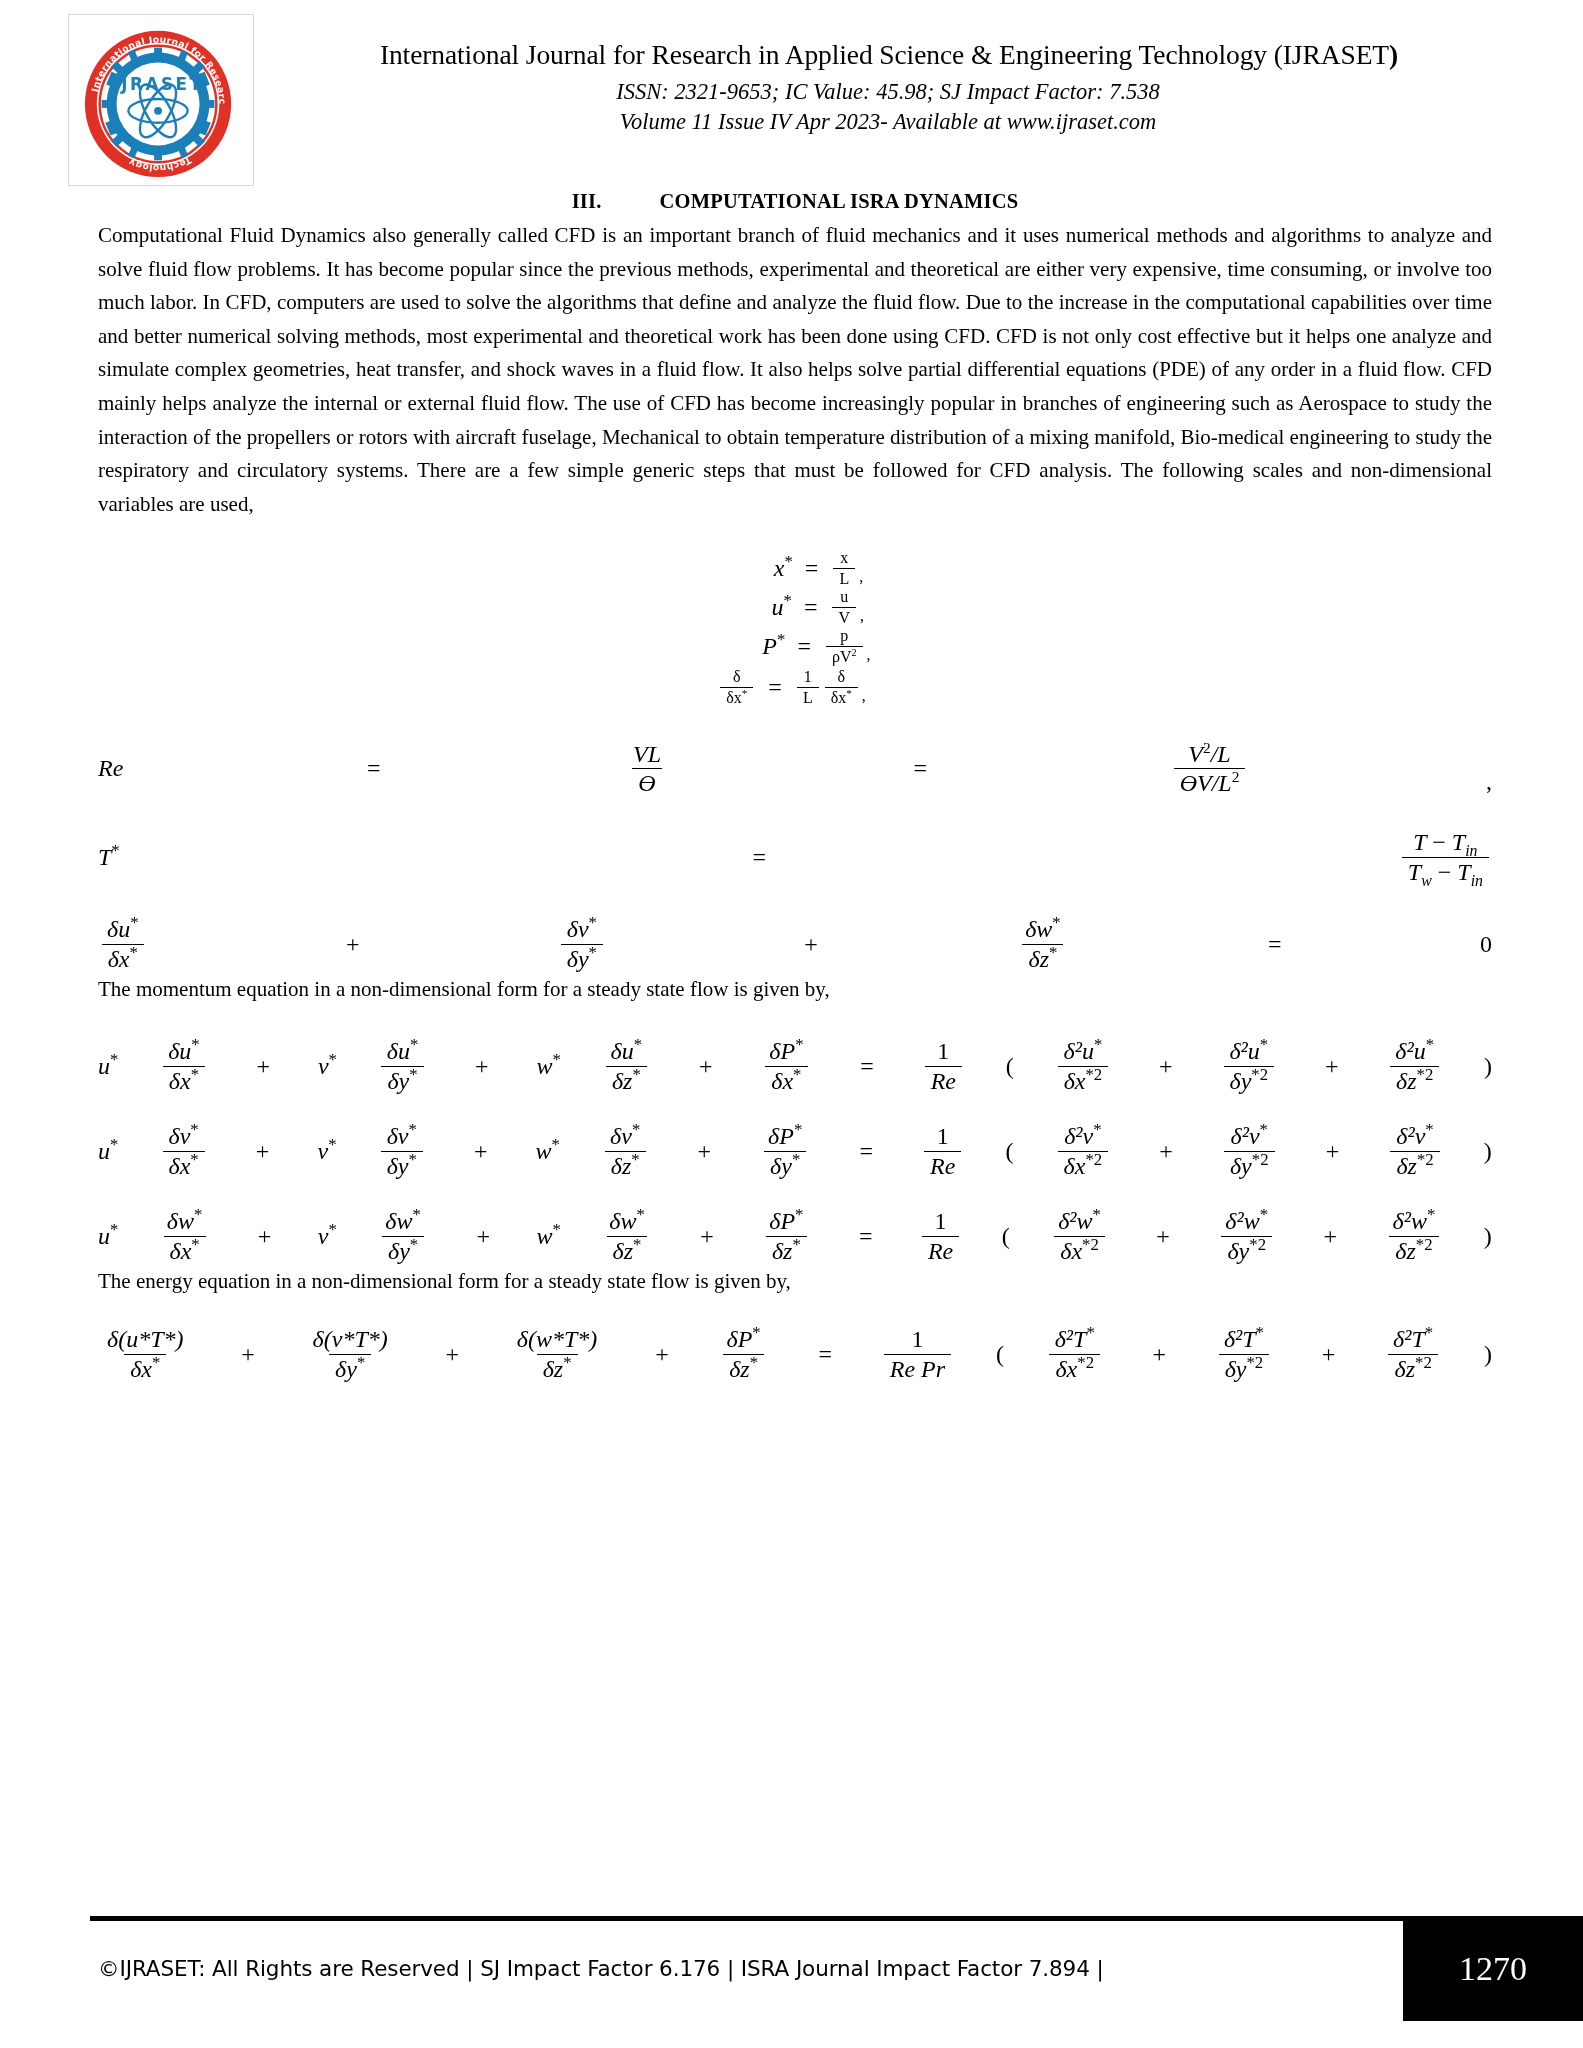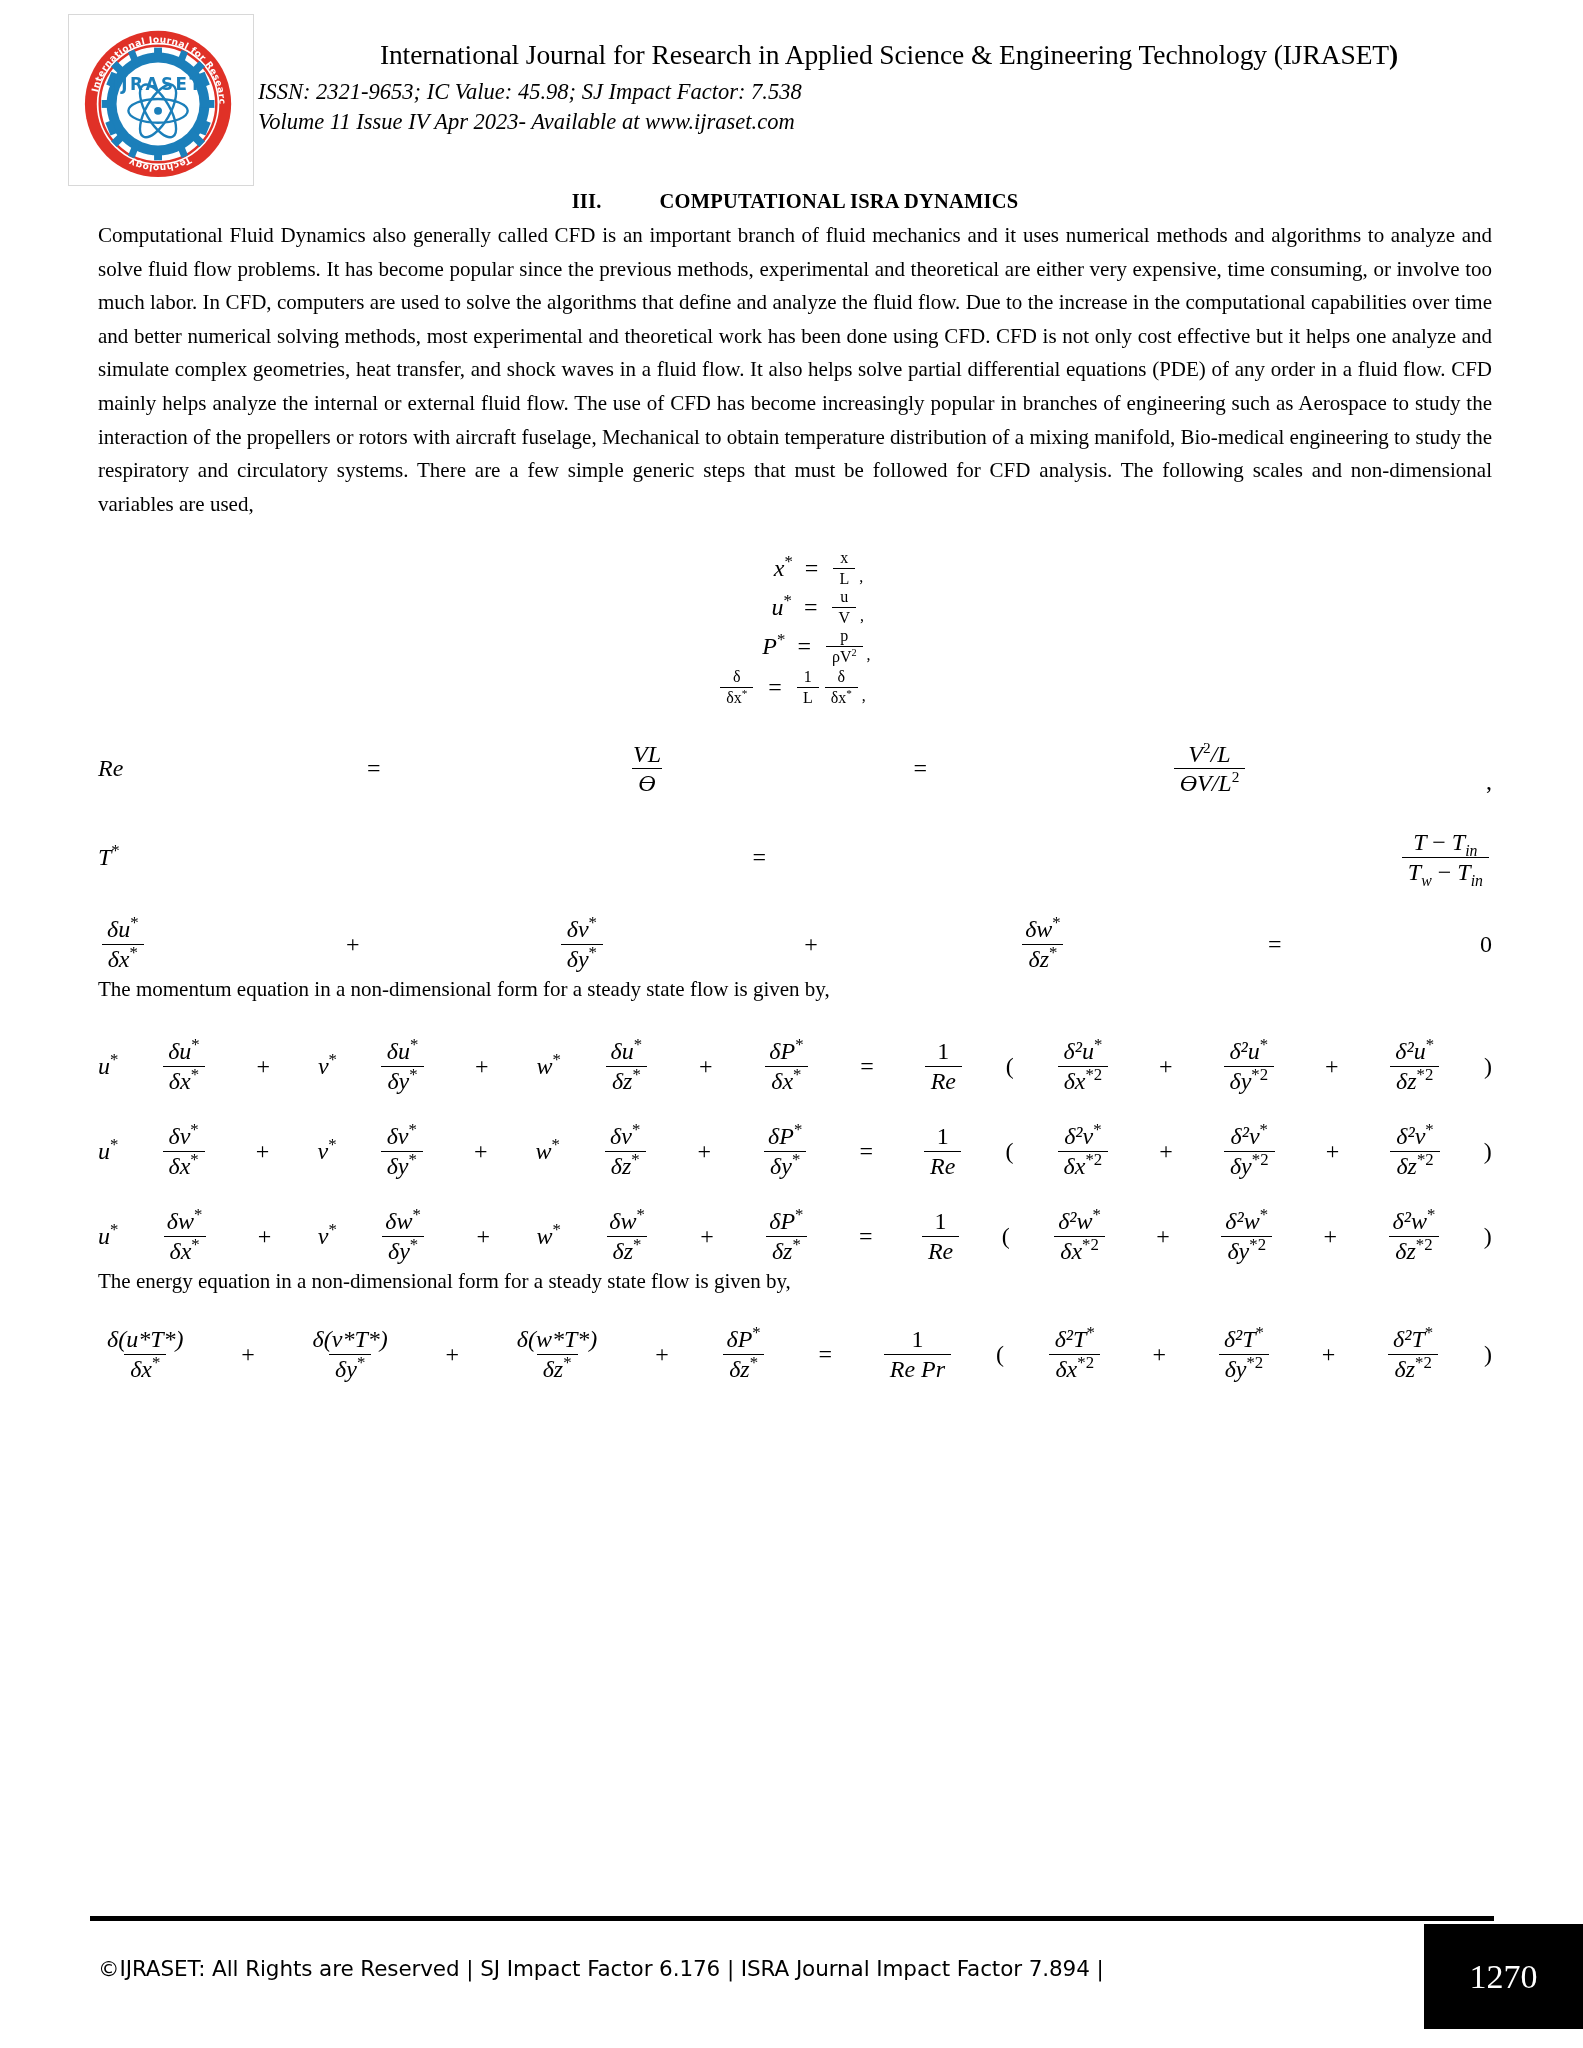--- a/index.html
+++ b/index.html
@@ -53,21 +53,21 @@
     line-height: 1.22;
     text-align: center;
     white-space: nowrap;
     letter-spacing: -0.1px;
   }
   .journal-title b { font-weight: bold; }
   .header-line2, .header-line3 {
     font-style: italic;
     font-size: 22.5px;
     line-height: 1.35;
-    text-align: left;
+    text-align: center;
     padding-right: 2px;
     white-space: nowrap;
   }
   .header-line2 { margin-top: 5px; }
 
   
   .content {
     position: absolute;
     left: 98px;
     top: 190px;
@@ -206,22 +206,22 @@
     left: 98px;
     top: 48px;
     font-family: "DejaVu Sans", "Liberation Sans", sans-serif;
     font-size: 21.5px;
     letter-spacing: -0.1px;
     white-space: nowrap;
   }
   .page-number-box {
     position: absolute;
     right: 0;
-    top: 16px;
-    width: 159px;
+    top: 8px;
+    width: 180px;
     height: 105px;
     background: #000000;
     color: #ffffff;
     display: flex;
     align-items: center;
     justify-content: center;
     font-family: "Liberation Serif", "DejaVu Serif", serif;
     font-size: 34px;
   }
 </style>

